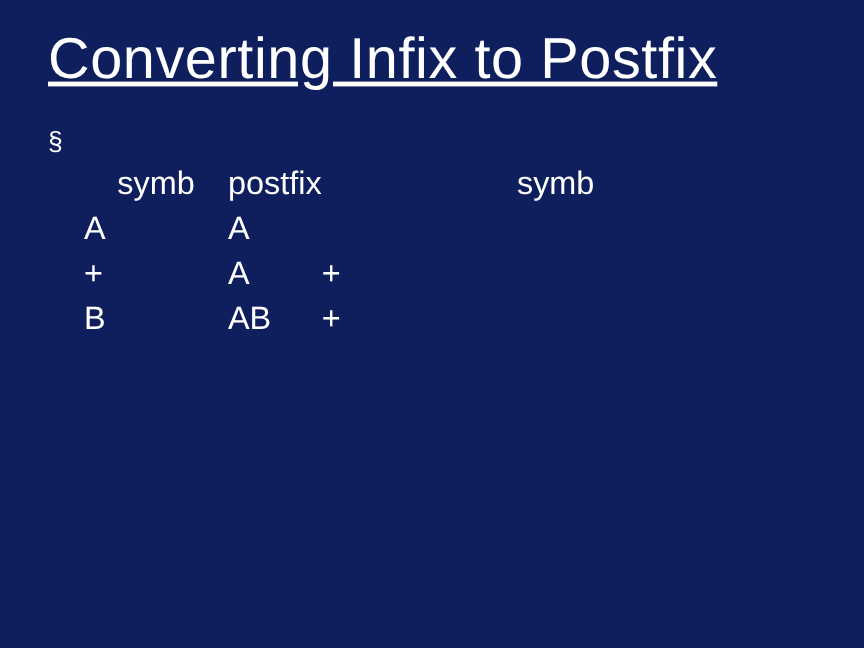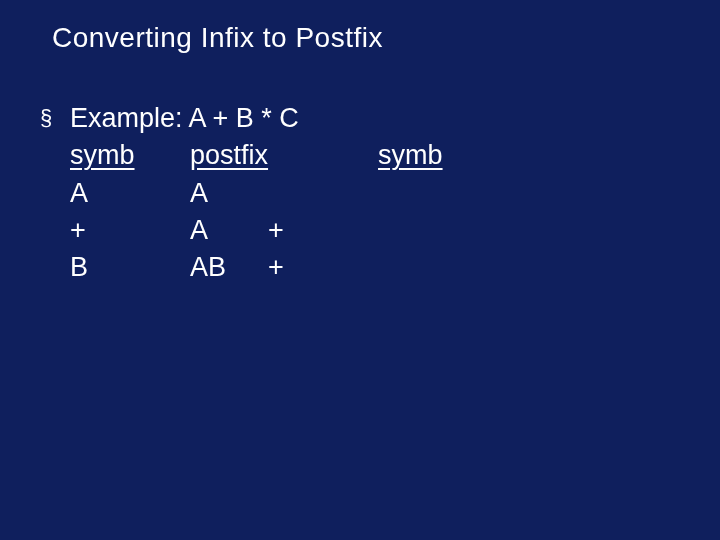--- a/index.html
+++ b/index.html
@@ -13,25 +13,26 @@
     overflow: hidden;
   }
   .slide {
     width: 720px;
     height: 540px;
     position: relative;
     box-sizing: border-box;
   }
   .title {
     position: absolute;
-    left: 52px;
+    left: 40px;
     top: 22px;
-    font-size: 28px;
+    font-size: 48px;
     font-weight: 400;
     letter-spacing: 0.5px;
+    text-decoration: underline;
   }
   .body {
     position: absolute;
     left: 40px;
     top: 100px;
     font-size: 27px;
     line-height: 1.38;
   }
   .bullet-row {
     display: flex;
@@ -58,36 +59,35 @@
     padding: 0;
     vertical-align: top;
     font-size: 27px;
   }
   .col-symb   { width: 120px; }
   .col-post1  { width: 70px;  }
   .col-post2  { width: 110px; }
   .col-stack  { width: 170px; }
   tr.header-row td,
   tr.header-row th {
-    text-decoration: underline;
     text-underline-offset: 4px;
+    text-align: center;
   }
 </style>
 </head>
 <body>
 
 <div class="slide">
 
   <div class="title">Converting Infix to Postfix</div>
 
   <div class="body">
 
     <div class="bullet-row">
       <div class="bullet-mark">§</div>
-      <div class="example-text">Example: A + B * C</div>
     </div>
 
     <div class="table-wrap">
       <table>
         <tbody>
             <tr class="header-row">
           <th class="col-symb">symb</th>
           <th class="col-post1">postfix</th>
           <th class="col-post2"></th>
           <th class="col-stack">symb</th>

